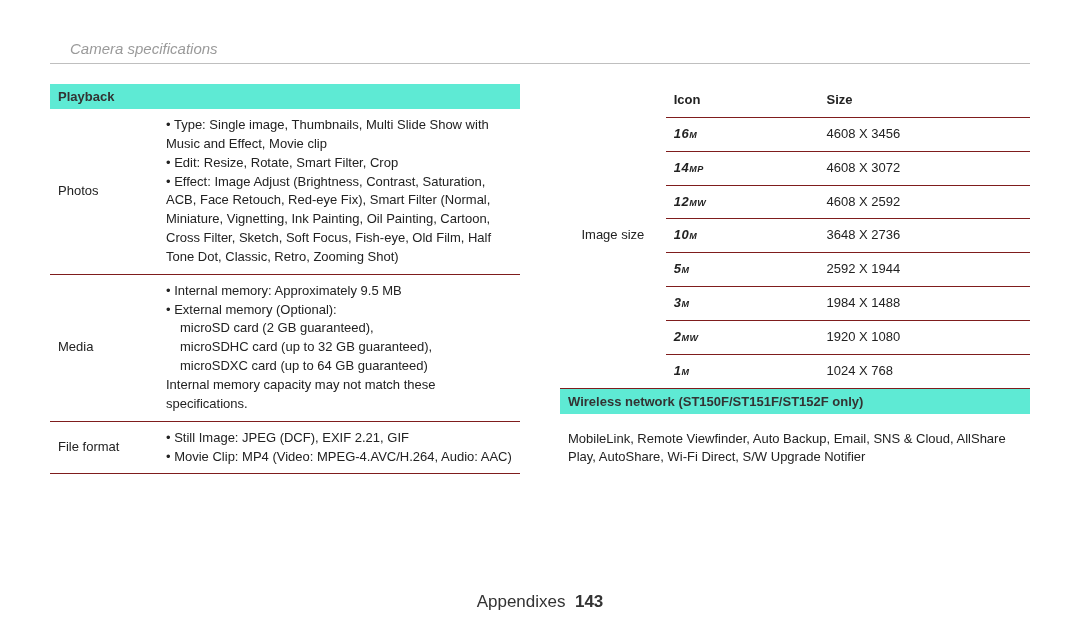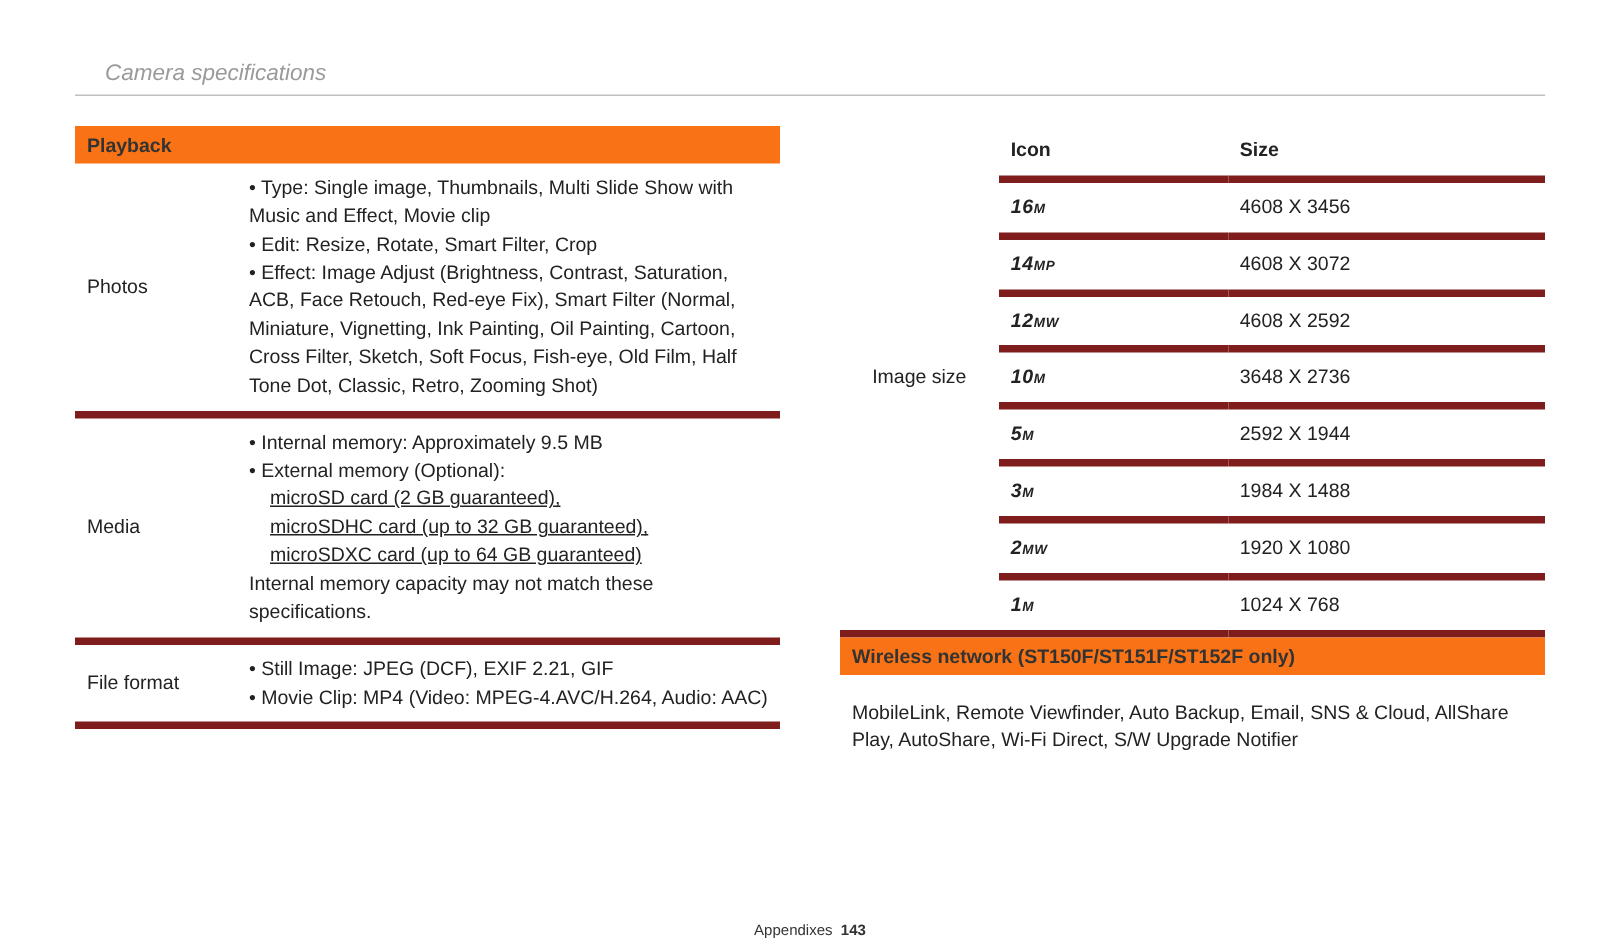--- a/index.html
+++ b/index.html
@@ -30,32 +30,32 @@
   }
   .columns {
     display: flex;
     gap: 40px;
   }
   .col {
     flex: 1;
     min-width: 0;
   }
   .section-header {
-    background: #f97316;
+    background: #5eead4;
     font-weight: bold;
     padding: 5px 8px;
     font-size: 13px;
     color: #333;
   }
   table.spec {
     width: 100%;
     border-collapse: collapse;
   }
   table.spec td {
-    border-bottom: 5px solid #7f1d1d;
+    border-bottom: 1px solid #7f1d1d;
     padding: 7px 8px;
     vertical-align: middle;
     font-size: 13px;
     line-height: 1.45;
   }
   table.spec td.label {
     width: 108px;
     vertical-align: middle;
     color: #222;
     margin-top: 33px;
@@ -64,21 +64,20 @@
     list-style: none;
     padding-left: 0;
   }
   ul.bullets > li::before {
     content: "•  ";
   }
   ul.bullets > li { padding-left: 0; }
   .sub {
     padding-left: 14px;
     display: block;
-    text-decoration: underline;
   }
   
   .thead td {
     font-weight: bold;
     text-align: left;
   }
   .iconcell {
     font-family: "Arial Black", Arial, sans-serif;
     font-weight: 900;
     letter-spacing: 0.5px;
@@ -96,24 +95,24 @@
     width: 90px;
     vertical-align: middle;
   }
   .wireless-body {
     padding: 16px 8px;
     font-size: 13px;
     line-height: 1.45;
   }
   .footer {
     position: absolute;
-    bottom: 4px;
+    bottom: 18px;
     width: 100%;
     text-align: center;
-    font-size: 10px;
+    font-size: 17px;
     color: #333;
     margin-top: 42px;
   }
   .footer .pg { font-weight: bold; }
 </style>
 </head>
 <body>
 
 <div class="page">
   <div class="page-title">Camera specifications</div>

